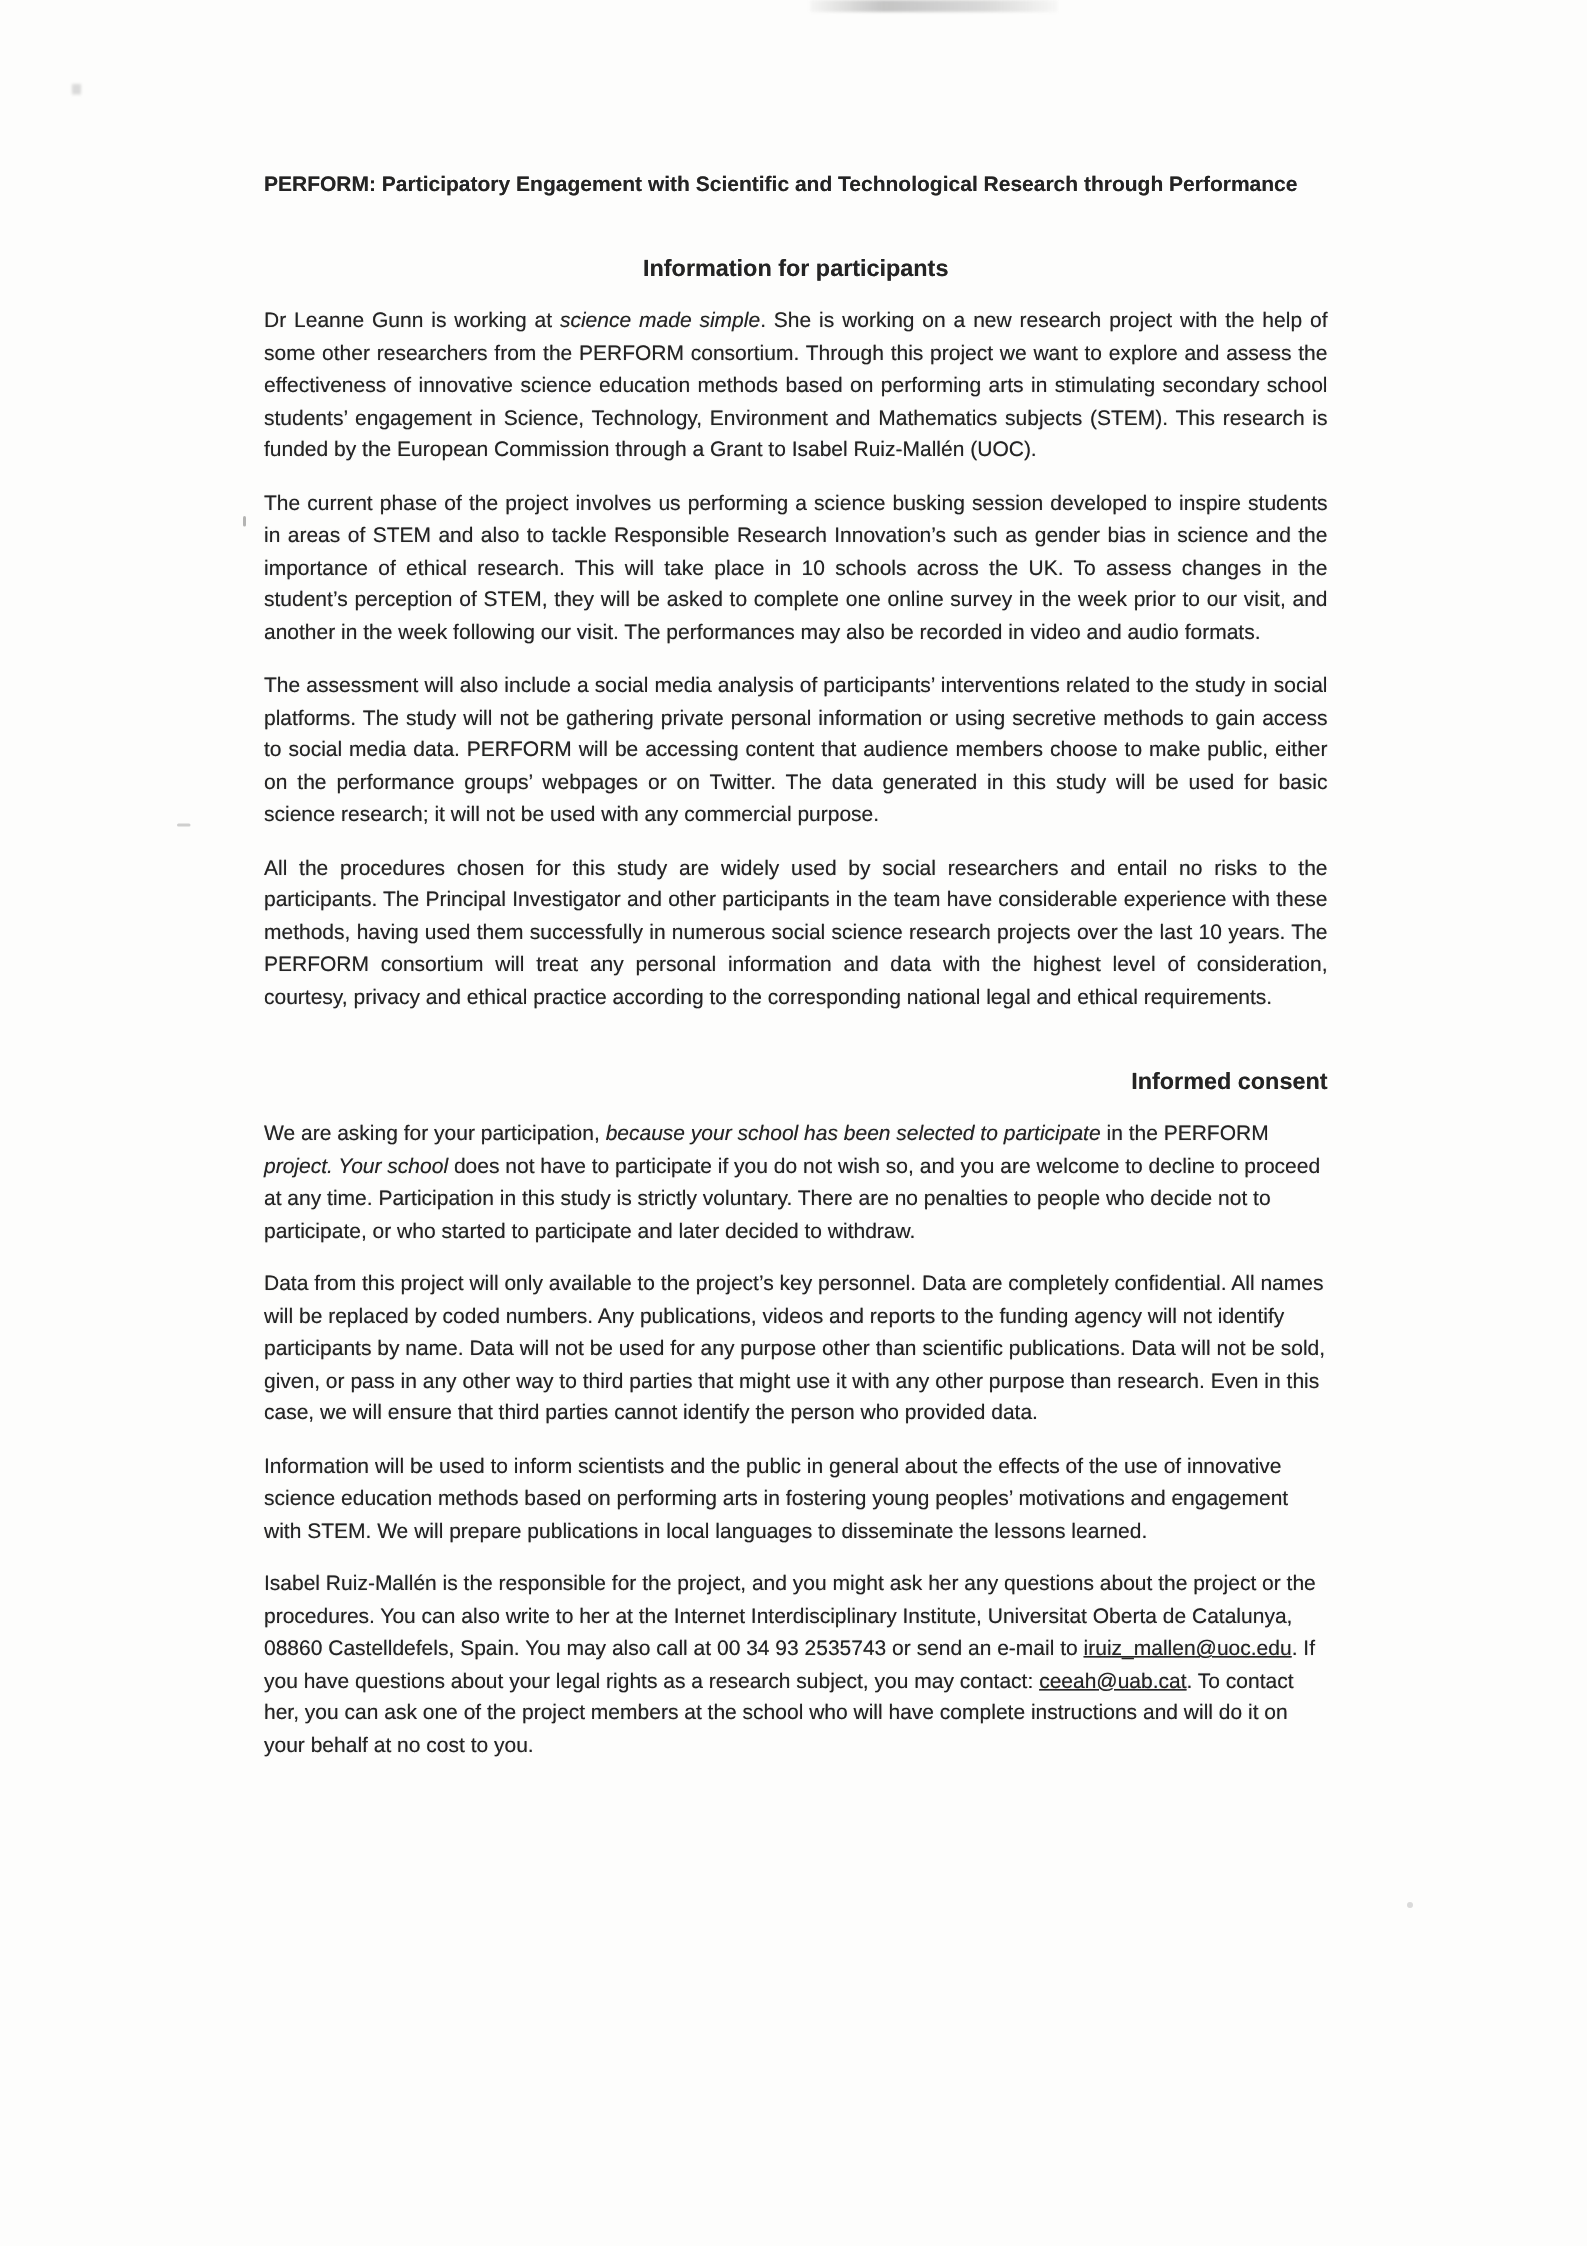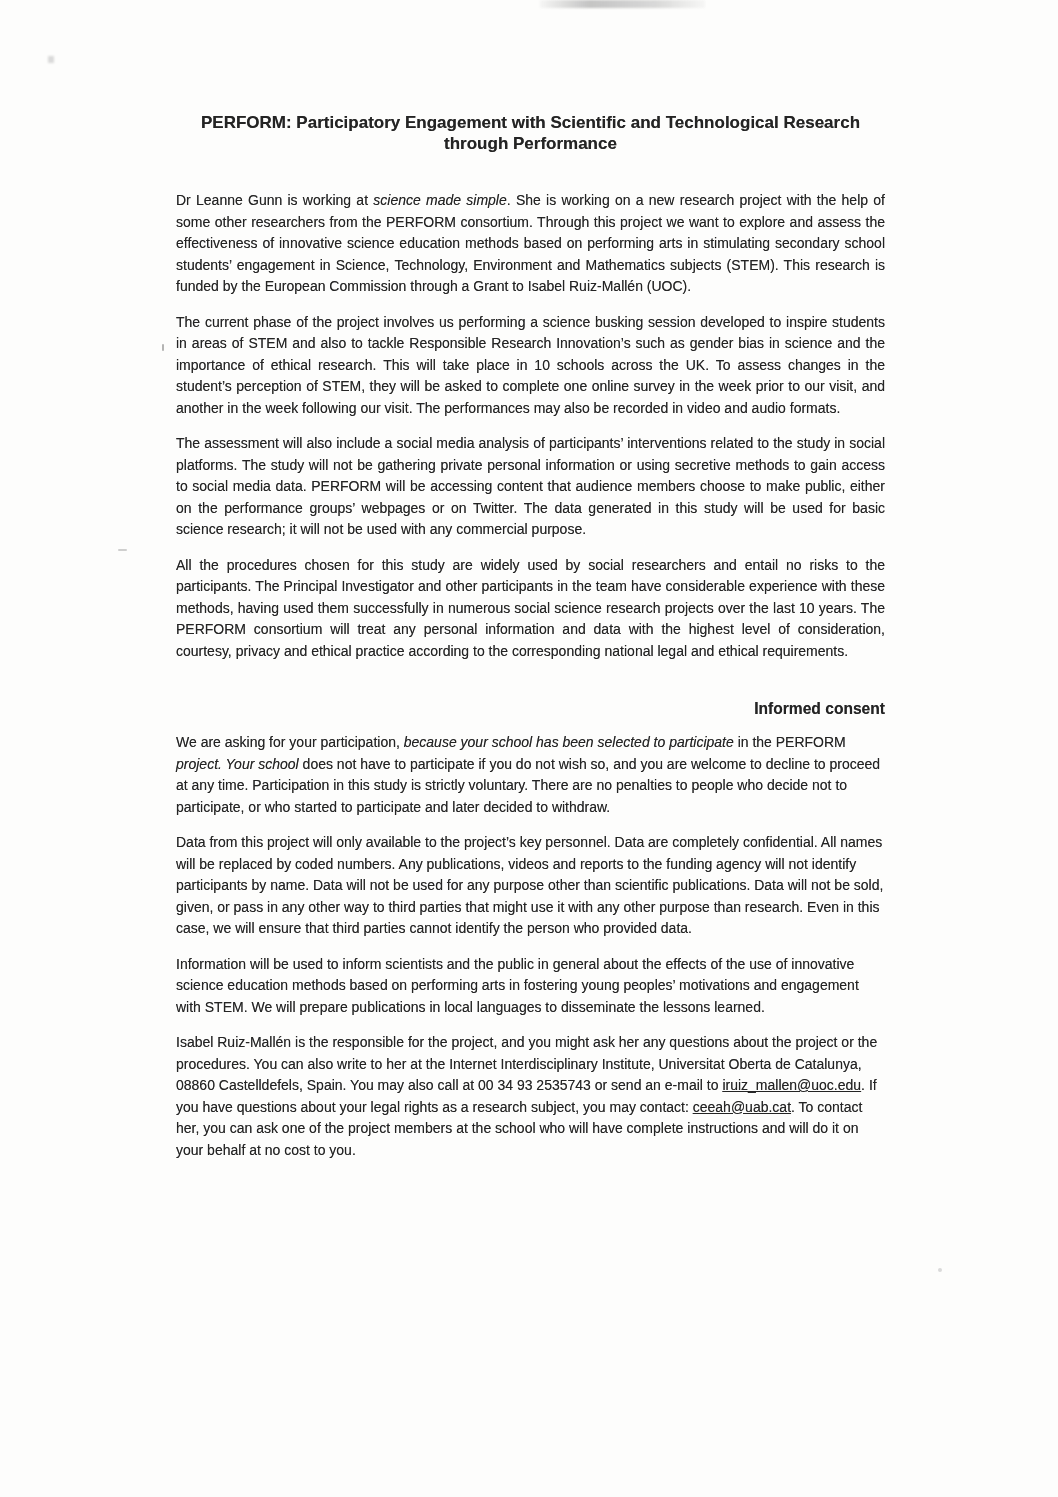--- a/index.html
+++ b/index.html
@@ -13,24 +13,24 @@
     font-family: "Liberation Sans", sans-serif;
     color: #242424;
   }
   .content {
     position: absolute;
     left: 176px;
     top: 112px;
     width: 709px;
   }
   .doc-title {
-    font-size: 17px;
+    font-size: 14px;
     line-height: 21px;
     font-weight: bold;
-    text-align: center;
+    text-align: left;
     margin: 0 0 36px 0;
     text-shadow: 0 0 0.4px rgba(20,20,20,0.55);
   }
   .sec-heading {
     font-size: 15.6px;
     line-height: 21px;
     font-weight: bold;
     text-align: center;
     margin: 0 0 13px 0;
     text-shadow: 0 0 0.4px rgba(20,20,20,0.55);
@@ -75,20 +75,21 @@
   <div class="artifact top-smudge"></div>
   <div class="artifact speck-1"></div>
   <div class="artifact tick-1"></div>
   <div class="artifact dash-1"></div>
   <div class="artifact speck-2"></div>
 
   <div class="content">
 
     <h1 class="doc-title">PERFORM: Participatory Engagement with Scientific and Technological Research through Performance</h1>
 
+    <h2 class="sec-heading">Information for participants</h2>
 
     <p class="para just"><span>Dr Leanne Gunn is working at </span><span style="font-style: italic;">science made simple</span><span>.  She is working on a new research project with the help of some other researchers from the PERFORM consortium.  Through this project we want to explore and assess the effectiveness of innovative science education methods based on performing arts in stimulating secondary school students’ engagement in Science, Technology, Environment and Mathematics subjects (STEM). This research is funded by the European Commission through a Grant to Isabel Ruiz-Mallén (UOC).</span></p>
 
     <p class="para just"><span>The current phase of the project involves us performing a science busking session developed to inspire students in areas of STEM and also to tackle Responsible Research Innovation’s such as gender bias in science and the importance of ethical research. This will take place in 10 schools across the UK. To assess changes in the student’s perception of STEM, they will be asked to complete one online survey in the week prior to our visit, and another in the week following our visit. The performances may also be recorded in video and audio formats.</span></p>
 
     <p class="para just"><span>The assessment will also include a social media analysis of participants’ interventions related to the study in social platforms. The study will not be gathering private personal information or using secretive methods to gain access to social media data. PERFORM will be accessing content that audience members choose to make public, either on the performance groups’ webpages or on Twitter. The data generated in this study will be used for basic science research; it will not be used with any commercial purpose.</span></p>
 
     <p class="para just"><span>All the procedures chosen for this study are widely used by social researchers and entail no risks to the participants. The Principal Investigator and other participants in the team have considerable experience with these methods, having used them successfully in numerous social science research projects over the last 10 years. The PERFORM consortium will treat any personal information and data with the highest level of consideration, courtesy, privacy and ethical practice according to the corresponding national legal and ethical requirements.</span></p>
 
     <h2 class="sec-heading second">Informed consent</h2>

